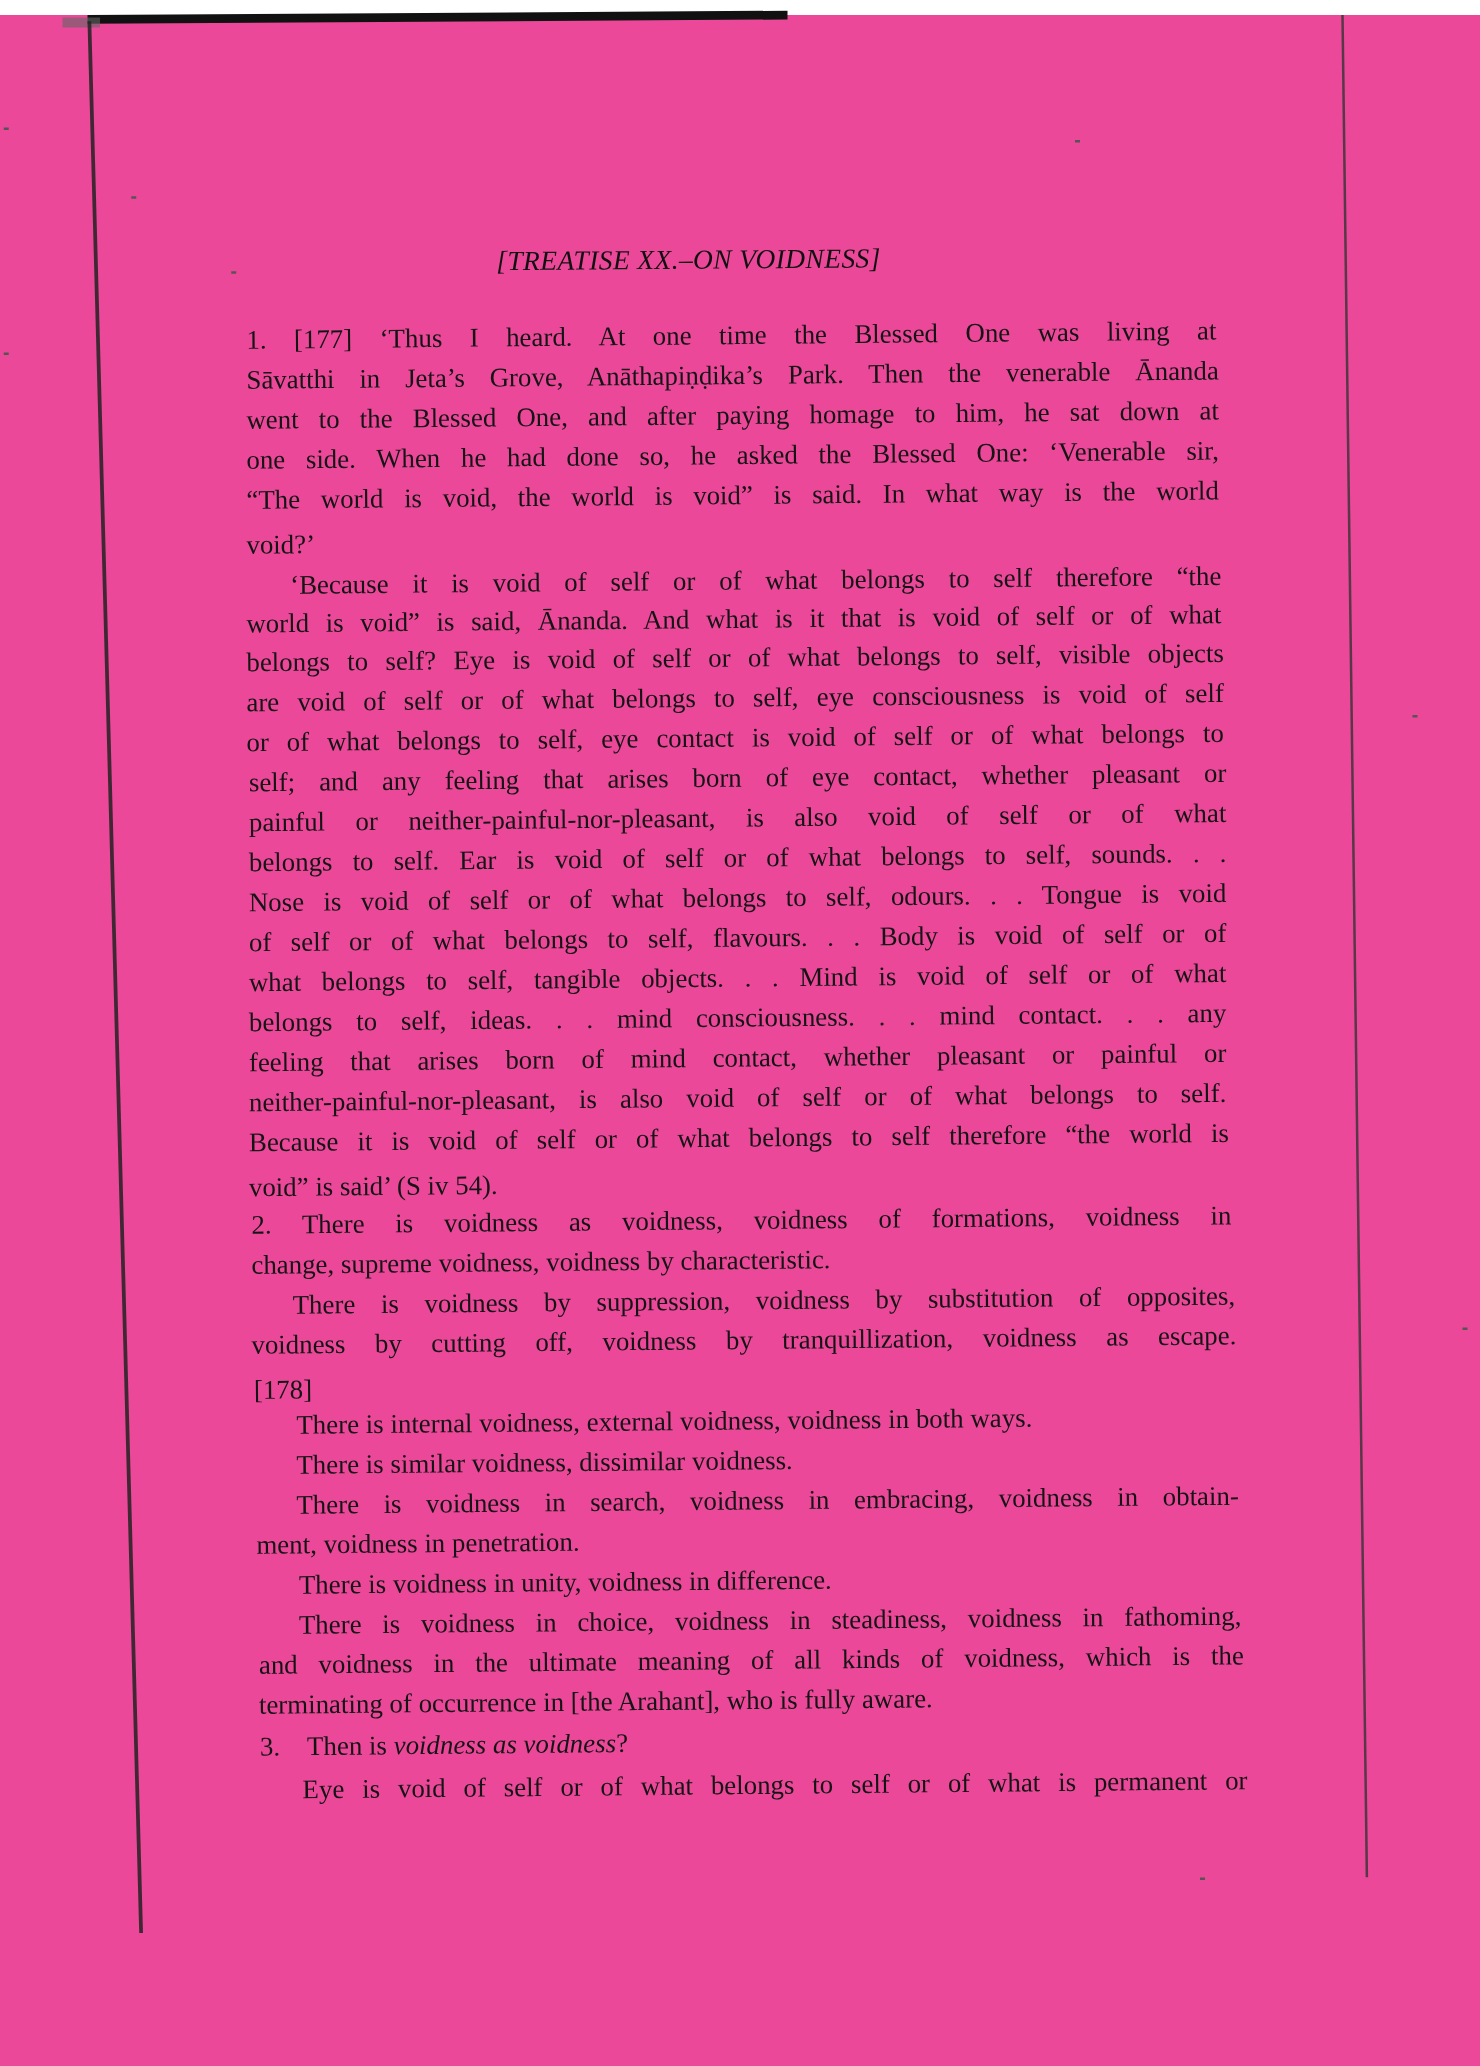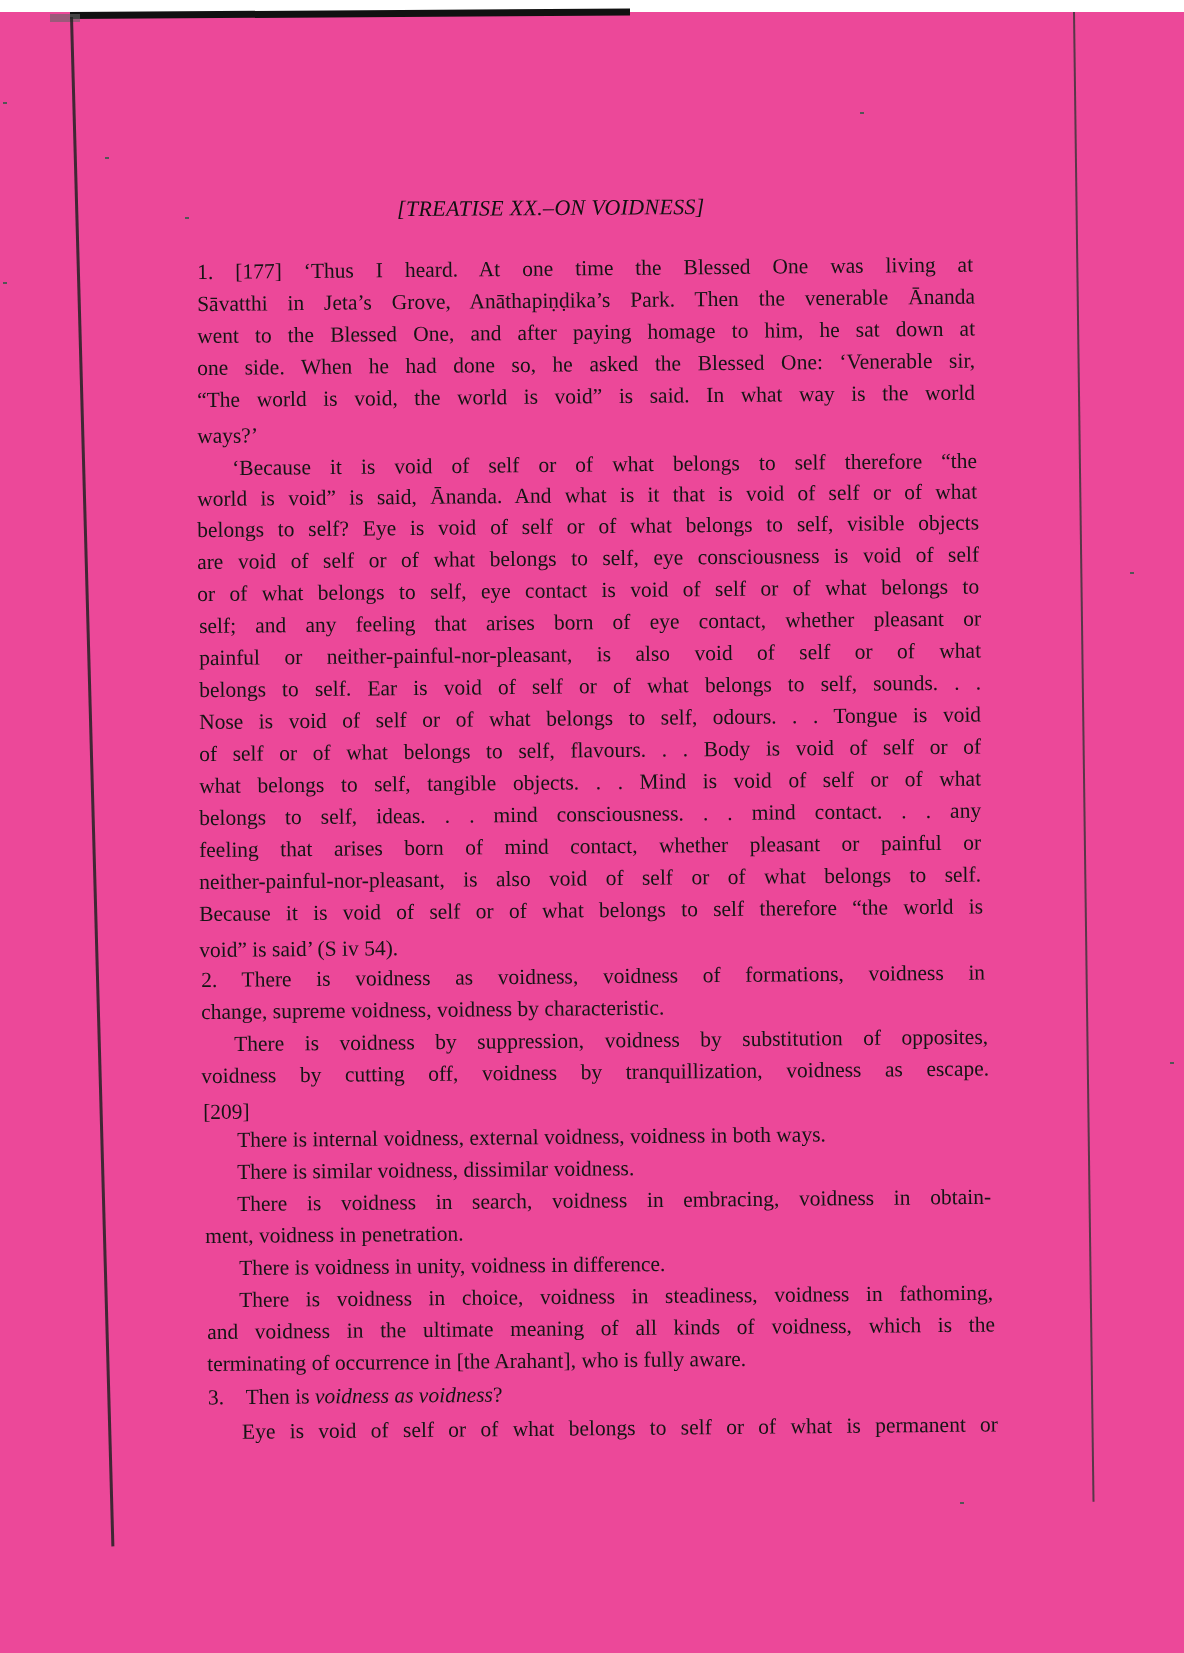--- a/index.html
+++ b/index.html
@@ -34,42 +34,42 @@
   <div class="speck" style="left:960px;top:1490px"></div>
 
   <div class="title" style="transform: rotate(-0.4deg);">[TREATISE XX.–ON VOIDNESS]</div>
 
   <div id="body-lines">
       <div class="line just" style="left: 197px; top: 250px; width: 776px; transform: rotate(-0.55deg); transform-origin: left top;">1.  [177] ‘Thus I heard. At one time the Blessed One was living at</div>
       <div class="line just" style="left: 197px; top: 282px; width: 778px; transform: rotate(-0.55deg); transform-origin: left top;">Sāvatthi in Jeta’s Grove, Anāthapiṇḍika’s Park. Then the venerable Ānanda</div>
       <div class="line just" style="left: 197px; top: 314px; width: 778px; transform: rotate(-0.55deg); transform-origin: left top;">went to the Blessed One, and after paying homage to him, he sat down at</div>
       <div class="line just" style="left: 197px; top: 346px; width: 778px; transform: rotate(-0.55deg); transform-origin: left top;">one side. When he had done so, he asked the Blessed One: ‘Venerable sir,</div>
       <div class="line just" style="left: 197px; top: 378px; width: 778px; transform: rotate(-0.55deg); transform-origin: left top;">“The world is void, the world is void” is said. In what way is the world</div>
-      <div class="line" style="left: 197px; top: 414px; transform: rotate(-0.55deg); transform-origin: left top;">ways?’</div>
+      <div class="line" style="left: 197px; top: 414px; transform: rotate(-0.55deg); transform-origin: left top;">void?’</div>
       <div class="line just" style="left: 232px; top: 446px; width: 745px; transform: rotate(-0.55deg); transform-origin: left top;">‘Because it is void of self or of what belongs to self therefore “the</div>
       <div class="line just" style="left: 197px; top: 477px; width: 780px; transform: rotate(-0.55deg); transform-origin: left top;">world is void” is said, Ānanda. And what is it that is void of self or of what</div>
       <div class="line just" style="left: 197px; top: 508px; width: 782px; transform: rotate(-0.55deg); transform-origin: left top;">belongs to self? Eye is void of self or of what belongs to self, visible objects</div>
       <div class="line just" style="left: 197px; top: 540px; width: 782px; transform: rotate(-0.55deg); transform-origin: left top;">are void of self or of what belongs to self, eye consciousness is void of self</div>
       <div class="line just" style="left: 197px; top: 572px; width: 782px; transform: rotate(-0.55deg); transform-origin: left top;">or of what belongs to self, eye contact is void of self or of what belongs to</div>
       <div class="line just" style="left: 199px; top: 604px; width: 782px; transform: rotate(-0.55deg); transform-origin: left top;">self; and any feeling that arises born of eye contact, whether pleasant or</div>
       <div class="line just" style="left: 199px; top: 636px; width: 782px; transform: rotate(-0.55deg); transform-origin: left top;">painful or neither-painful-nor-pleasant, is also void of self or of what</div>
       <div class="line just" style="left: 199px; top: 668px; width: 782px; transform: rotate(-0.55deg); transform-origin: left top;">belongs to self. Ear is void of self or of what belongs to self, sounds. . .</div>
       <div class="line just" style="left: 199px; top: 700px; width: 782px; transform: rotate(-0.55deg); transform-origin: left top;">Nose is void of self or of what belongs to self, odours. . . Tongue is void</div>
       <div class="line just" style="left: 199px; top: 732px; width: 782px; transform: rotate(-0.55deg); transform-origin: left top;">of self or of what belongs to self, flavours. . . Body is void of self or of</div>
       <div class="line just" style="left: 199px; top: 764px; width: 782px; transform: rotate(-0.55deg); transform-origin: left top;">what belongs to self, tangible objects. . . Mind is void of self or of what</div>
       <div class="line just" style="left: 199px; top: 796px; width: 782px; transform: rotate(-0.55deg); transform-origin: left top;">belongs to self, ideas. . . mind consciousness. . . mind contact. . . any</div>
       <div class="line just" style="left: 199px; top: 828px; width: 782px; transform: rotate(-0.55deg); transform-origin: left top;">feeling that arises born of mind contact, whether pleasant or painful or</div>
       <div class="line just" style="left: 199px; top: 860px; width: 782px; transform: rotate(-0.55deg); transform-origin: left top;">neither-painful-nor-pleasant, is also void of self or of what belongs to self.</div>
       <div class="line just" style="left: 199px; top: 892px; width: 784px; transform: rotate(-0.55deg); transform-origin: left top;">Because it is void of self or of what belongs to self therefore “the world is</div>
       <div class="line" style="left: 199px; top: 928px; transform: rotate(-0.55deg); transform-origin: left top;">void” is said’ (S iv 54).</div>
       <div class="line just" style="left: 201px; top: 958px; width: 784px; transform: rotate(-0.55deg); transform-origin: left top;">2.   There is voidness as voidness, voidness of formations, voidness in</div>
       <div class="line" style="left: 201px; top: 990px; transform: rotate(-0.55deg); transform-origin: left top;">change, supreme voidness, voidness by characteristic.</div>
       <div class="line just" style="left: 234px; top: 1022px; width: 754px; transform: rotate(-0.55deg); transform-origin: left top;">There is voidness by suppression, voidness by substitution of opposites,</div>
       <div class="line just" style="left: 201px; top: 1054px; width: 788px; transform: rotate(-0.55deg); transform-origin: left top;">voidness by cutting off, voidness by tranquillization, voidness as escape.</div>
-      <div class="line" style="left: 203px; top: 1090px; transform: rotate(-0.55deg); transform-origin: left top;">[209]</div>
+      <div class="line" style="left: 203px; top: 1090px; transform: rotate(-0.55deg); transform-origin: left top;">[178]</div>
       <div class="line" style="left: 237px; top: 1118px; transform: rotate(-0.55deg); transform-origin: left top;">There is internal voidness, external voidness, voidness in both ways.</div>
       <div class="line" style="left: 237px; top: 1150px; transform: rotate(-0.55deg); transform-origin: left top;">There is similar voidness, dissimilar voidness.</div>
       <div class="line just" style="left: 237px; top: 1182px; width: 754px; transform: rotate(-0.55deg); transform-origin: left top;">There is voidness in search, voidness in embracing, voidness in obtain-</div>
       <div class="line" style="left: 205px; top: 1214px; transform: rotate(-0.55deg); transform-origin: left top;">ment, voidness in penetration.</div>
       <div class="line" style="left: 239px; top: 1246px; transform: rotate(-0.55deg); transform-origin: left top;">There is voidness in unity, voidness in difference.</div>
       <div class="line just" style="left: 239px; top: 1278px; width: 754px; transform: rotate(-0.55deg); transform-origin: left top;">There is voidness in choice, voidness in steadiness, voidness in fathoming,</div>
       <div class="line just" style="left: 207px; top: 1310px; width: 788px; transform: rotate(-0.55deg); transform-origin: left top;">and voidness in the ultimate meaning of all kinds of voidness, which is the</div>
       <div class="line" style="left: 207px; top: 1342px; transform: rotate(-0.55deg); transform-origin: left top;">terminating of occurrence in [the Arahant], who is fully aware.</div>
     </div>
 

